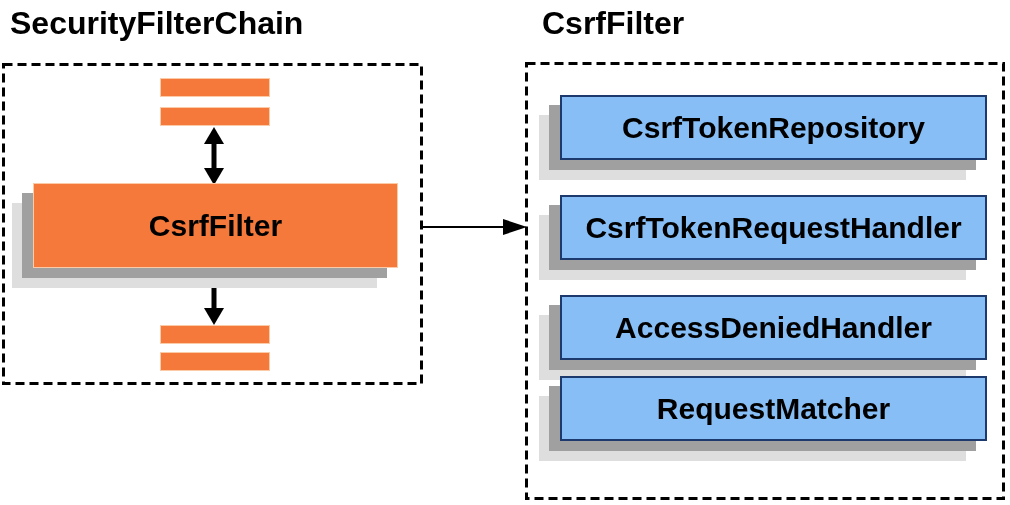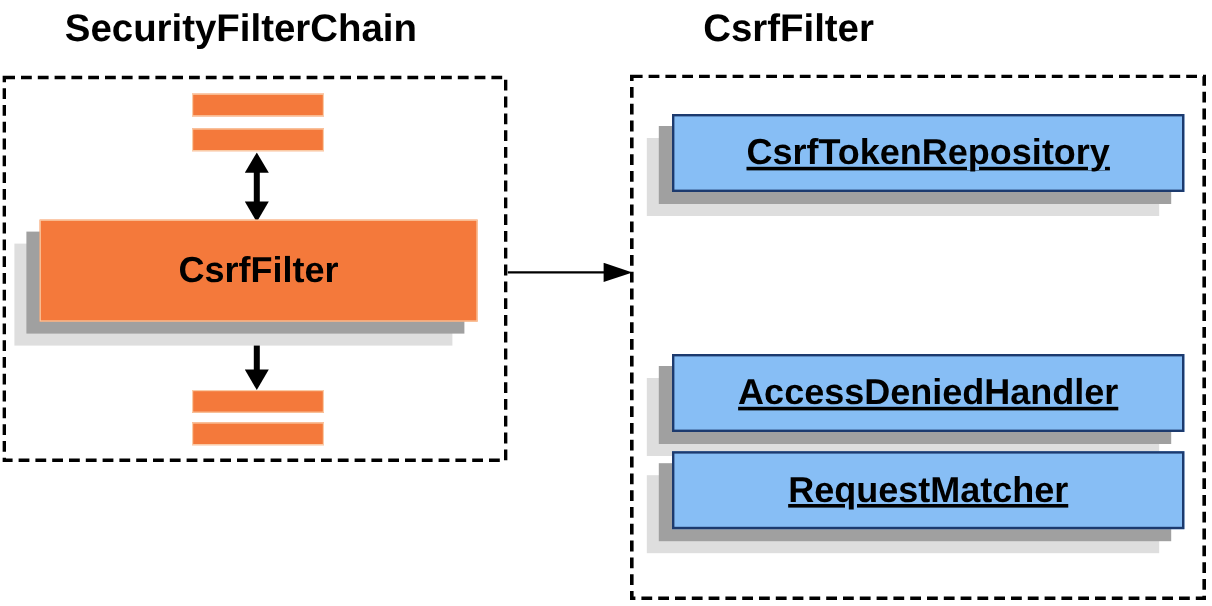--- a/index.html
+++ b/index.html
@@ -21,21 +21,20 @@
     font-family: "Liberation Sans", sans-serif;
     color: var(--text);
     overflow: hidden;
   }
   .panel-title {
     position: absolute;
     font-size: 32px;
     font-weight: bold;
     line-height: 42px;
     white-space: nowrap;
-    margin-left: 44px;
   }
   .title-left  { left: 10px;  top: 2px; }
   .title-right { left: 542px; top: 2px; }
 
   .dashed-box { position: absolute; }
   .dashed-box svg { display: block; }
 
   .bar {
     position: absolute;
     width: 110px;
@@ -61,21 +60,20 @@
     font-size: 30px;
     white-space: nowrap;
   }
   .face-orange {
     background: var(--orange);
     border: 1px solid var(--orange-border);
   }
   .face-blue {
     background: var(--blue);
     border: 2px solid var(--blue-border);
-    text-decoration: underline;
   }
 
   .csrf-filter-box { left: 33px; top: 183px; width: 365px; height: 85px; }
 
   .component-box { left: 560px; width: 427px; height: 65px; }
   .component-0 { top: 95px; }
   .component-1 { top: 195px; }
   .component-2 { top: 295px; }
   .component-3 { top: 376px; }
 
@@ -136,20 +134,25 @@
       <polygon points="104,8 80,0 80,16" fill="var(--outline)"></polygon>
     </svg>
   </div>
 
   <div class="shadowed component-box component-0">
     <div class="shadow-layer shadow-light"></div>
     <div class="shadow-layer shadow-dark"></div>
     <div class="face face-blue">CsrfTokenRepository</div>
   </div>
 
+  <div class="shadowed component-box component-1">
+    <div class="shadow-layer shadow-light"></div>
+    <div class="shadow-layer shadow-dark"></div>
+    <div class="face face-blue">CsrfTokenRequestHandler</div>
+  </div>
 
   <div class="shadowed component-box component-2">
     <div class="shadow-layer shadow-light"></div>
     <div class="shadow-layer shadow-dark"></div>
     <div class="face face-blue">AccessDeniedHandler</div>
   </div>
 
   <div class="shadowed component-box component-3">
     <div class="shadow-layer shadow-light"></div>
     <div class="shadow-layer shadow-dark"></div>

